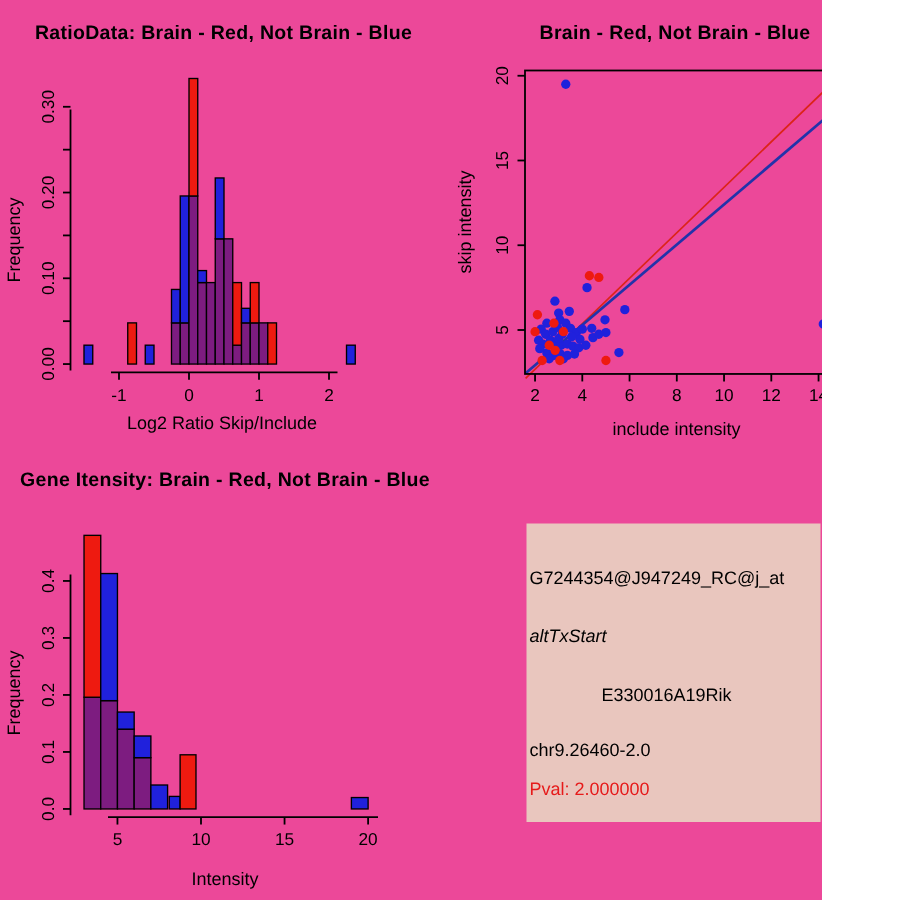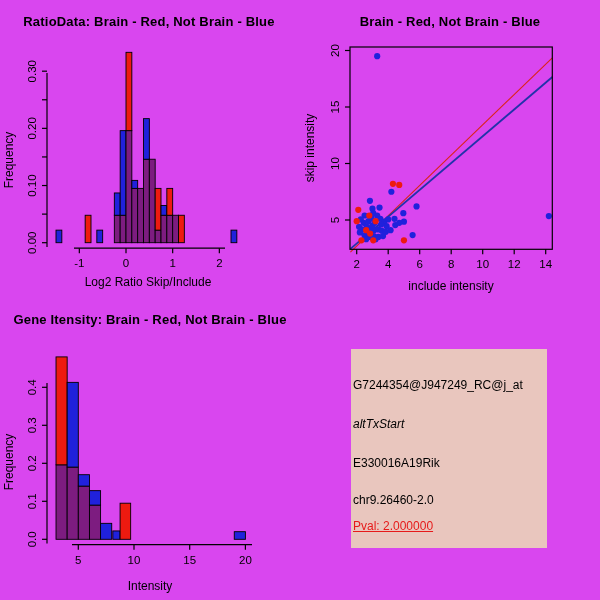--- a/index.html
+++ b/index.html
@@ -1,16 +1,16 @@
 <!DOCTYPE html>
 <html><head>
 <meta charset="utf-8">
 <style>
   html,body{margin:0;padding:0;background:#ffffff;}
-  .canvas{position:relative;width:600px;height:600px;background:#d946ef;overflow:hidden;
+  .canvas{position:relative;width:548px;height:600px;background:#ec4899;overflow:hidden;
           font-family:"Liberation Sans",sans-serif;text-align:center;}
   svg{position:absolute;overflow:visible;}
   #svg-ratio{left:0;top:0;}
   #svg-scatter{left:300px;top:0;}
   #svg-gene{left:0;top:300px;}
   text{fill:#000;}
   .title{font-size:13px;font-weight:bold;letter-spacing:.2px;}
   .axlab{font-size:12px;}
   #info-box{position:absolute;left:351px;top:349px;width:196px;height:199px;}
   .iline{position:absolute;left:2px;font-size:12px;white-space:nowrap;}
@@ -197,18 +197,18 @@
         <line x1="189.7" y1="244.7" x2="189.7" y2="249.7" stroke="#000000" stroke-width="1.2"></line>
         <text x="189.7" y="263.5" text-anchor="middle" font-size="11.5px">15</text>
         <line x1="245.40000000000003" y1="244.7" x2="245.40000000000003" y2="249.7" stroke="#000000" stroke-width="1.2"></line>
         <text x="245.40000000000003" y="263.5" text-anchor="middle" font-size="11.5px">20</text>
       </g>
   </svg>
 
   <div id="info-box" style="background: rgb(233, 198, 190);">
     <div class="iline" style="top: 29px; color: rgb(0, 0, 0);">G7244354@J947249_RC@j_at</div>
     <div class="iline" style="top: 68px; color: rgb(0, 0, 0); font-style: italic;">altTxStart</div>
-    <div class="iline" style="top: 107px; color: rgb(0, 0, 0);">E330016A19Rik</div>
+    <div class="iline" style="top: 107px; color: rgb(0, 0, 0); margin-left: 48px;">E330016A19Rik</div>
     <div class="iline" style="top: 144px; color: rgb(0, 0, 0);">chr9.26460-2.0</div>
-    <div class="iline" style="top: 170px; color: rgb(230, 26, 26); text-decoration: underline;">Pval: 2.000000</div>
+    <div class="iline" style="top: 170px; color: rgb(230, 26, 26);">Pval: 2.000000</div>
   </div>
 
 </div>
 
 </body></html>

